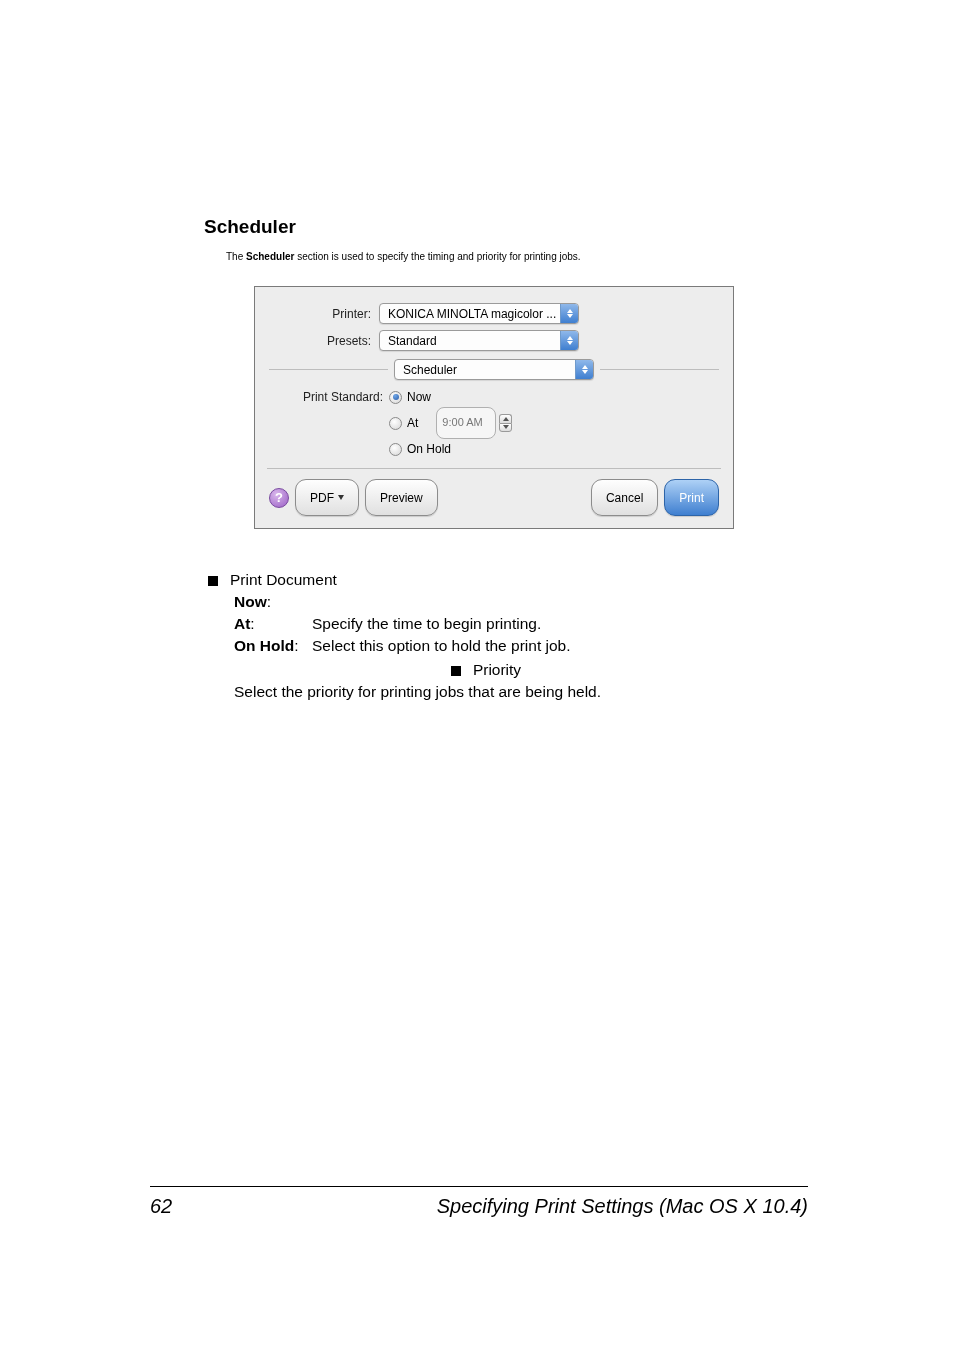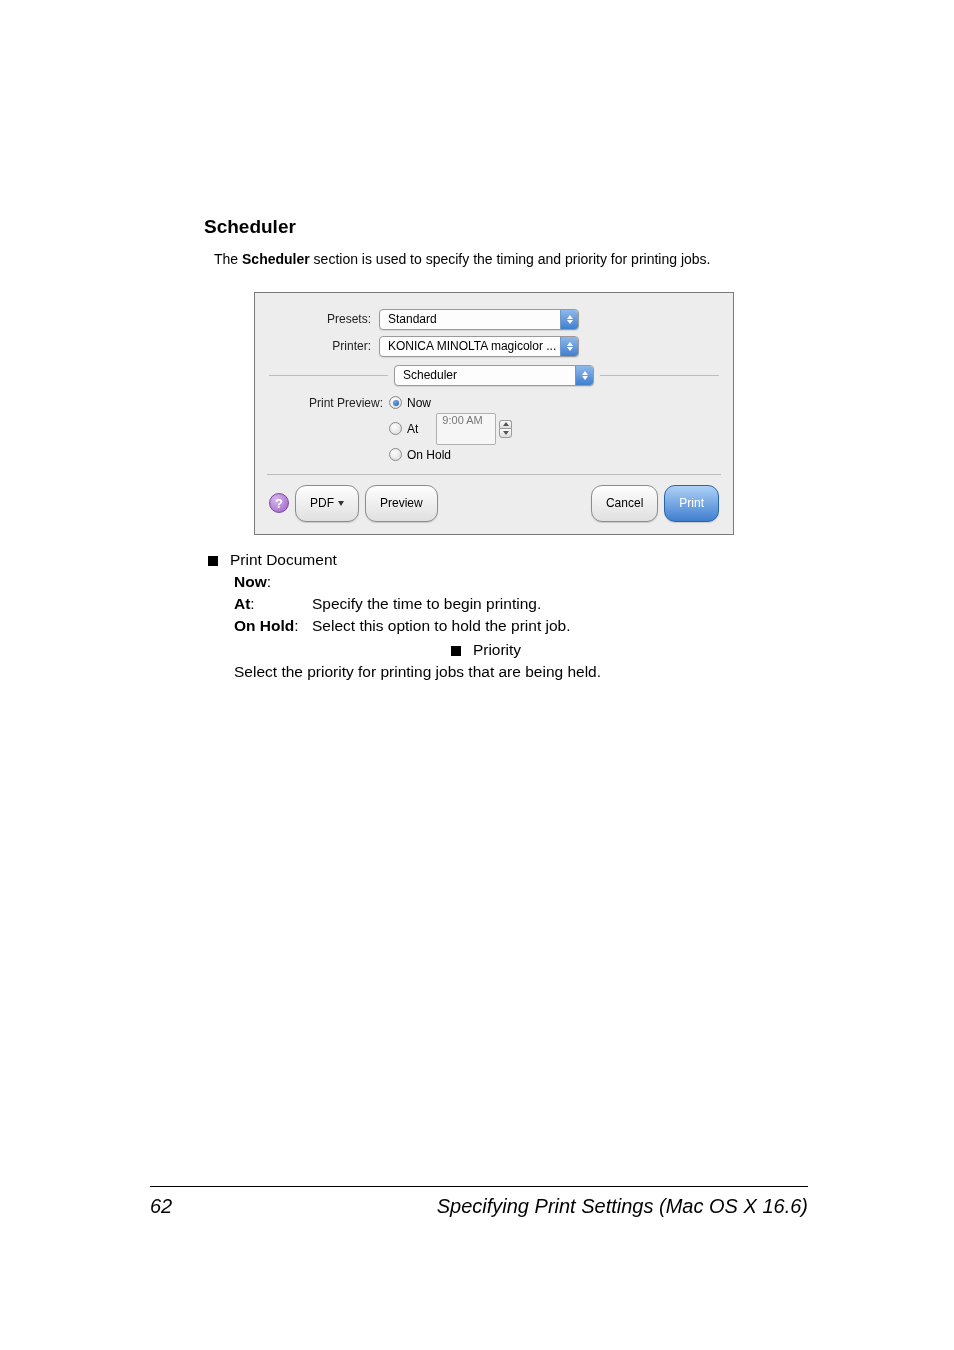--- a/index.html
+++ b/index.html
@@ -17,22 +17,22 @@
     left: 204px;
     top: 216px;
     width: 560px;
   }
   h2.section-heading {
     font-size: 19px;
     font-weight: bold;
     margin: 0 0 12px 0;
   }
   .intro {
-    margin-left: 10px;
-    font-size: 14px;
+    margin-left: 22px;
+    font-size: 10px;
     line-height: 1.4;
     margin-bottom: 22px;
   }
   .intro b { font-weight: bold; }
 
   
   .panel-wrap {
     margin-left: 50px;
     width: 480px;
     border: 1px solid #7a7a7a;
@@ -141,24 +141,24 @@
   .time-field {
     margin-left: 18px;
     display: inline-flex;
     align-items: center;
   }
   .time-input {
     height: 32px;
     border: 1px solid #b0b0b0;
     background: #f6f6f6;
     font-size: 11px;
-    padding: 0 5px;
+    padding: 8px 5px;
     width: 60px;
     color: #777;
-    border-radius: 2px;
+    border-radius: 8px;
   }
   .stepper {
     width: 13px;
     height: 18px;
     margin-left: 3px;
     display: flex;
     flex-direction: column;
   }
   .stepper div {
     flex:1;
@@ -229,21 +229,21 @@
   .spacer { flex:1; }
   .pill-btn.primary {
     background: linear-gradient(#aed1f6, #3f7fd0);
     border-color:#2d64a8;
     color:#fff;
     font-weight:500;
   }
 
   
   .bullets {
-    margin-top: 16px;
+    margin-top: 42px;
     margin-left: 4px;
   }
   .bullet-row {
     display:flex;
     align-items:flex-start;
     font-size:15.5px;
     margin-bottom: 4px;
   }
   .sqbul {
     width:10px; height:10px;
@@ -289,49 +289,49 @@
 <div class="page">
   <h2 class="section-heading">Scheduler</h2>
 
   <div class="intro">
     <span>The </span><b>Scheduler</b><span> section is used to specify the timing and priority for printing jobs.</span>
   </div>
 
   <div class="panel-wrap">
 
     <div class="row">
+      <div class="row-label">Printer:</div>
+      <div class="aqua-select">
+        <span>KONICA MINOLTA magicolor ...</span>
+        <span class="aqua-cap"></span>
+      </div>
+    </div>
+
+    <div class="row">
       <div class="row-label">Presets:</div>
       <div class="aqua-select">
         <span>Standard</span>
-        <span class="aqua-cap"></span>
-      </div>
-    </div>
-
-    <div class="row">
-      <div class="row-label">Printer:</div>
-      <div class="aqua-select">
-        <span>KONICA MINOLTA magicolor ...</span>
         <span class="aqua-cap"></span>
       </div>
     </div>
 
     <div class="sep-row">
       <div class="sep-line"></div>
       <div class="sep-select-wrap">
         <div class="aqua-select" style="min-width:200px">
           <span>Scheduler</span>
           <span class="aqua-cap"></span>
         </div>
       </div>
       <div class="sep-line"></div>
     </div>
 
     <div class="body-block">
       <div class="radio-row">
-        <div class="field-label">Print Preview:</div>
+        <div class="field-label">Print Standard:</div>
         <span class="aqua-radio sel"></span>
         <span>Now</span>
       </div>
       <div class="radio-row">
         <div class="field-label"></div>
         <span class="aqua-radio"></span>
         <span>At</span>
         <span class="time-field">
           <span class="time-input">9:00 AM</span>
           <span class="stepper">
@@ -389,14 +389,14 @@
     <div class="bullet-row" style="margin-top:6px;justify-content:center;">
       <div class="sqbul"></div>
       <div>Priority</div>
     </div>
     <div class="def-desc-only">Select the priority for printing jobs that are being held.</div>
   </div>
 </div>
 
 <div class="footer">
   <div class="page-num">62</div>
-  <div class="footer-title">Specifying Print Settings (Mac OS X 16.6)</div>
+  <div class="footer-title">Specifying Print Settings (Mac OS X 10.4)</div>
 </div>
 
 </body></html>

